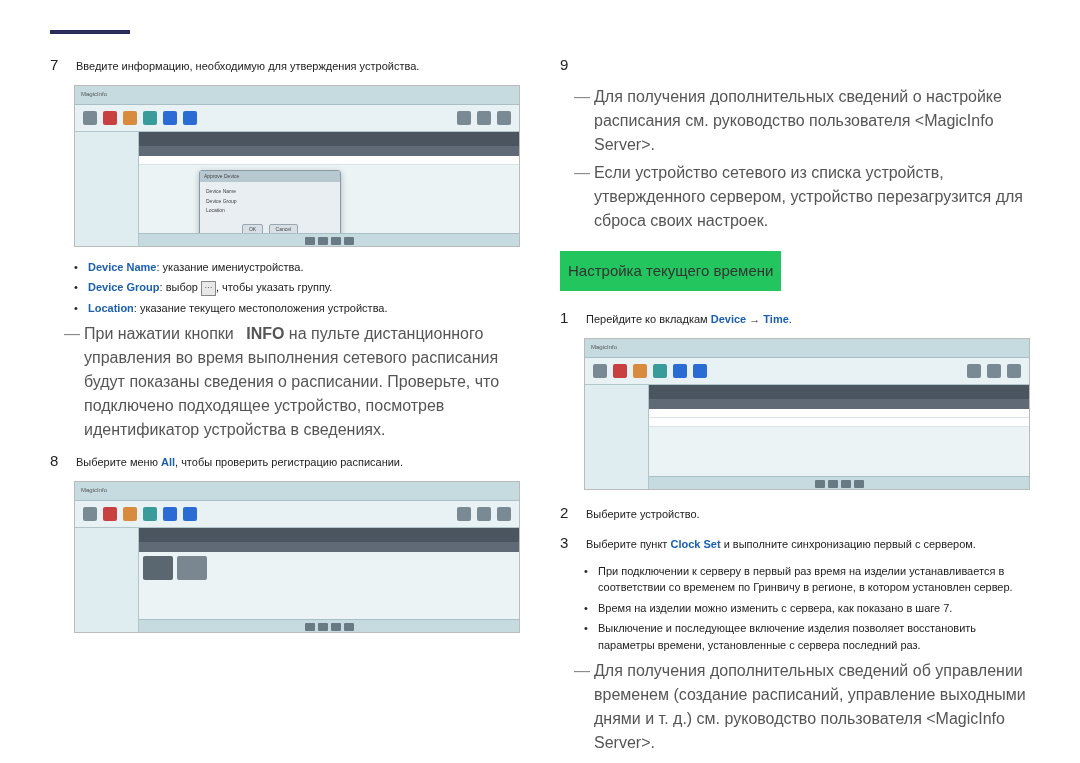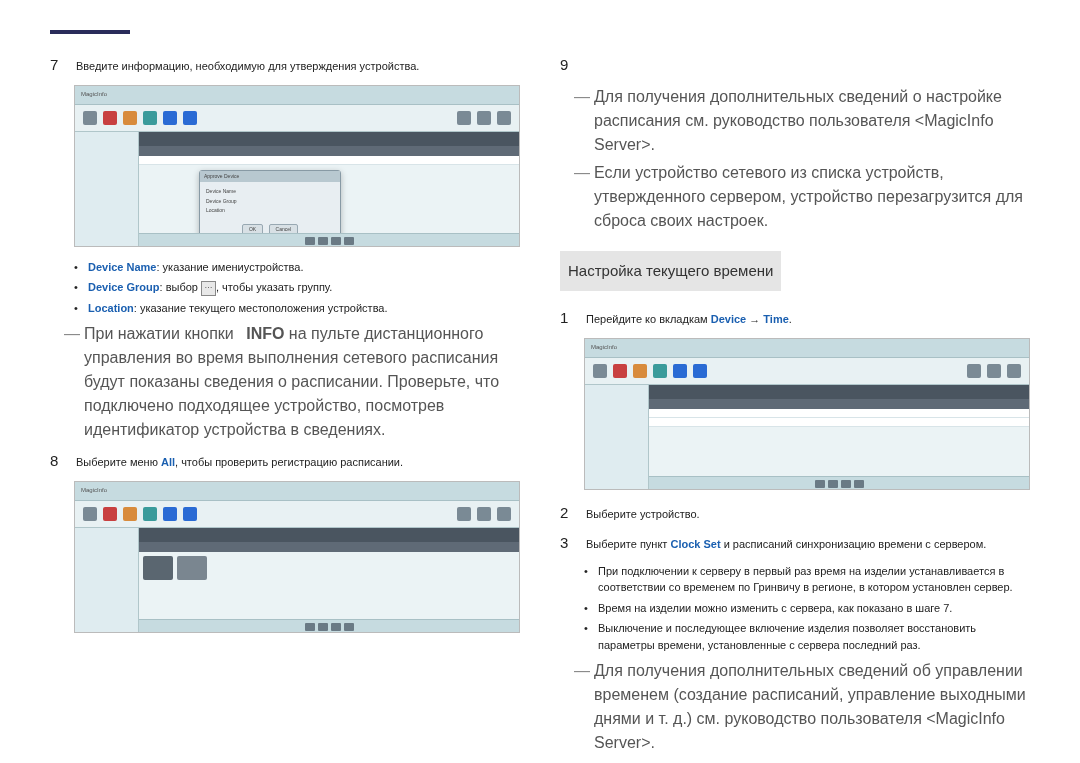--- a/index.html
+++ b/index.html
@@ -191,21 +191,21 @@
     height: 13px;
     border: 1px solid #888;
     background: #e8e8e8;
     text-align: center;
     font-size: 8px;
     line-height: 12px;
     color: #555;
   }
   .section-heading {
     display: inline-block;
-    background: #e5e5e5;
+    background: #22c55e;
     padding: 9px 8px;
     font-size: 15px;
     color: #333;
     margin: 14px 0 8px 0;
   }
   .ss-footer {
     position: absolute;
     bottom: 0; left: 0; right: 0;
     height: 14px;
     background: #c6dbe0;
@@ -415,21 +415,21 @@
     </div>
 
     <div class="step">
       <div class="step-num">2</div>
       <div class="step-text">Выберите устройство.</div>
     </div>
 
     <div class="step">
       <div class="step-num">3</div>
       <div class="step-text">
-        <span>Выберите пункт </span><span class="blue">Clock Set</span><span> и расписаний синхронизацию времени с сервером.</span>
+        <span>Выберите пункт </span><span class="blue">Clock Set</span><span> и выполните синхронизацию первый с сервером.</span>
       </div>
     </div>
 
     <ul class="bullet-list">
       <li>При подключении к серверу в первый раз время на изделии устанавливается в соответствии со временем по Гринвичу в регионе, в котором установлен сервер.</li>
       <li>Время на изделии можно изменить с сервера, как показано в шаге 7.</li>
       <li>Выключение и последующее включение изделия позволяет восстановить параметры времени, установленные с сервера последний раз.</li>
     </ul>
 
     <ul class="note-list">

